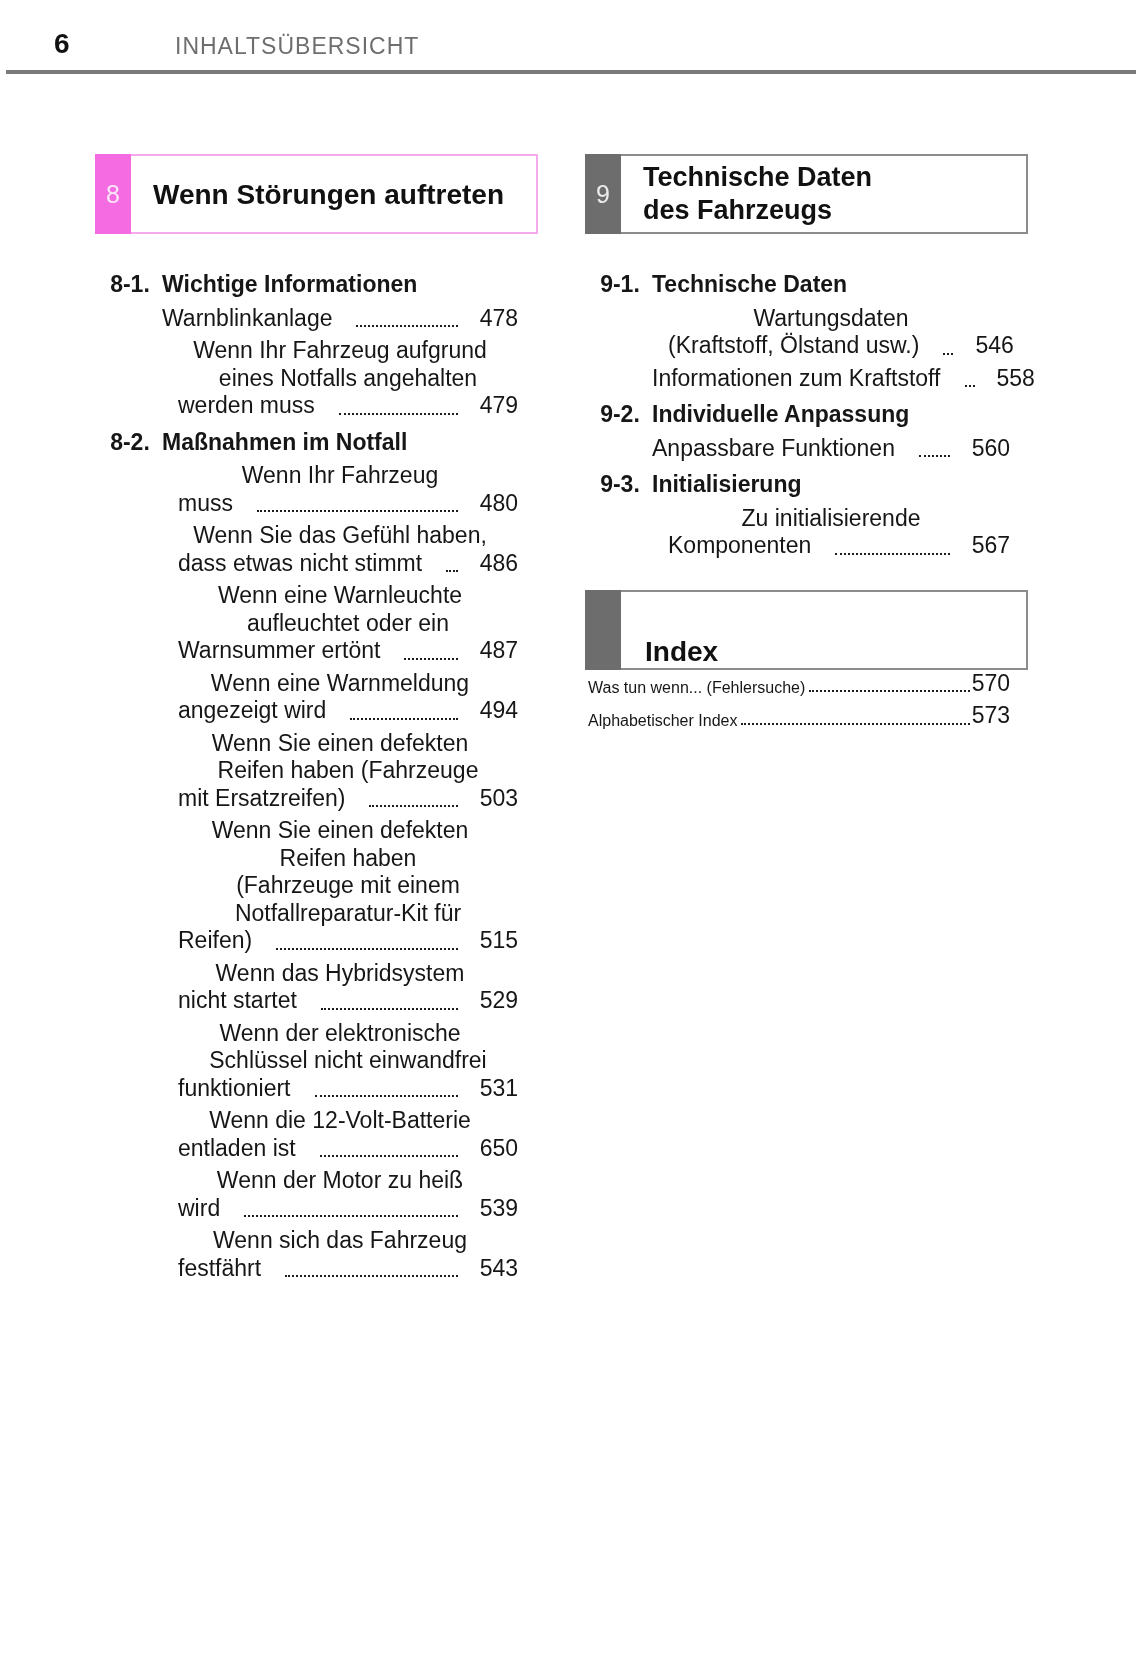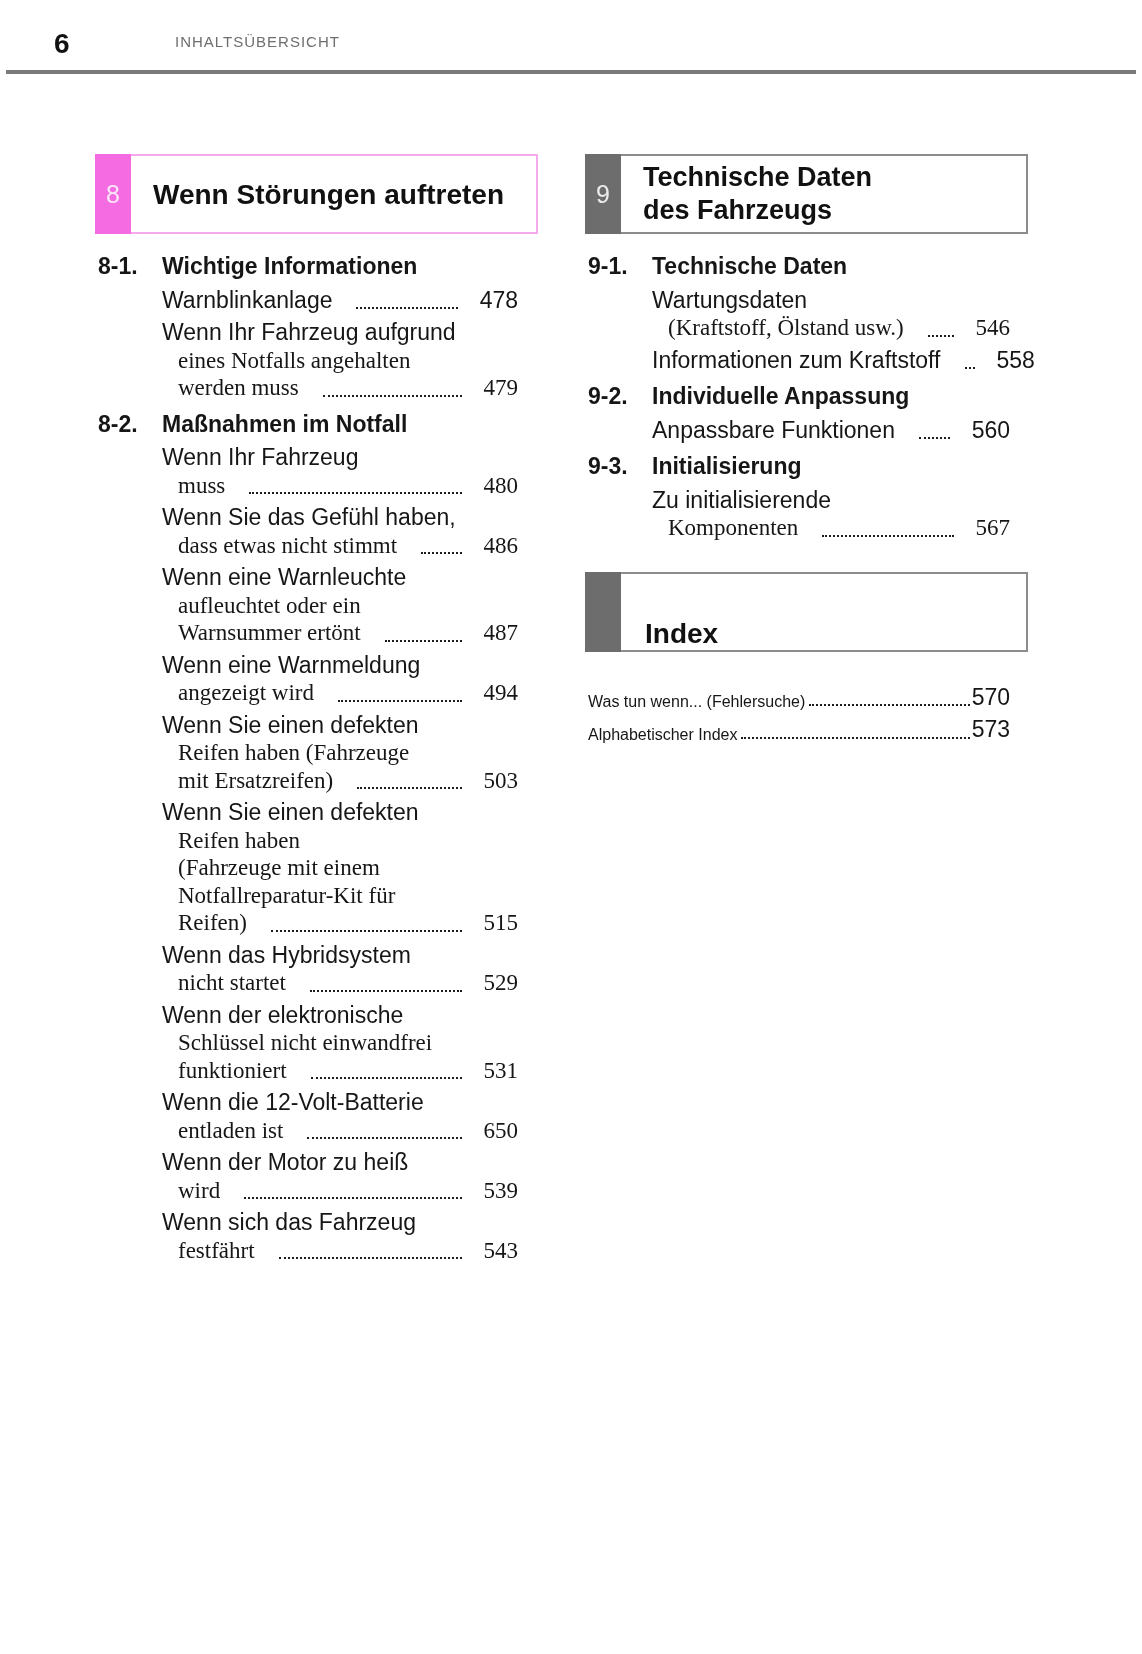--- a/index.html
+++ b/index.html
@@ -2,21 +2,21 @@
 <html><head>
 <meta charset="utf-8">
 <style>
   html,body{margin:0;padding:0;background:#ffffff;}
   .page{
     position:relative;width:1142px;height:1654px;background:#ffffff;
     font-family:"Liberation Sans", sans-serif;color:#161616;overflow:hidden;
   }
   
   .page-num{position:absolute;left:54px;top:28px;font-size:28px;font-weight:bold;color:#111;}
-  .page-header{position:absolute;left:175px;top:33px;font-size:15px;color:#6e6e6e;letter-spacing:1px;}
+  .page-header{position:absolute;left:175px;top:33px;font-size:23px;color:#6e6e6e;letter-spacing:1px;}
   .head-rule{position:absolute;left:6px;right:6px;top:70px;height:4px;background:var(--rule,#7a7a7a);}
   
   .col{position:absolute;top:154px;width:443px;}
   .col-left{left:95px;}
   .col-right{left:585px;}
   
   .chapter-box{display:flex;align-items:stretch;box-sizing:border-box;height:80px;background:#fff;}
   .chapter-box.pink{border:2px solid var(--pink-border,#f7a9ee);}
   .chapter-box.gray{border:2px solid var(--gray-border,#8c8c8c);}
   .chapter-tab{
@@ -24,38 +24,38 @@
     font-size:25px;margin:-2px 0 -2px -2px;
   }
   .pink .chapter-tab{background:var(--pink,#f46be2);color:#fbe7f8;}
   .gray .chapter-tab{background:var(--gray,#6d6d6d);color:#ededed;}
   .chapter-title{
     display:flex;flex-direction:column;justify-content:center;
     padding-left:22px;font-weight:bold;font-size:28px;line-height:33px;color:#111;
   }
   .chapter-title.small{font-size:27px;}
   
-  .toc{margin-top:19px;padding:0 20px 0 3px;}
+  .toc{margin-top:37px;padding:0 20px 0 3px;text-align:center;}
   .col-right .toc{padding-right:18px;}
   .sec-heading{display:flex;margin-bottom:6px;}
   .sec-heading.spaced{margin-top:9px;}
   .sec-num{flex:0 0 64px;font-weight:bold;font-size:23px;line-height:27.5px;}
   .sec-title{font-weight:bold;font-size:23px;line-height:27.5px;}
   .entries{margin-left:64px;}
   .entry{margin-bottom:5px;}
   .line{font-size:23px;line-height:27.5px;}
-  .wrap{padding-left:16px;font-family:Liberation Serif, serif;}
+  .wrap{padding-left:16px;}
   .lastline{display:flex;align-items:flex-end;gap:20px;}
   .lastline .txt{font-size:23px;line-height:27.5px;white-space:nowrap;}
   .leader{flex:1;border-bottom:2.6px dotted #1c1c1c;margin:0 2px 5px 4px;min-width:10px;}
   .pg{font-size:23px;line-height:27.5px;}
   
   .index-box{margin-top:30px;}
   .index-title{display:flex;flex-direction:column;justify-content:flex-end;padding-left:24px;font-weight:bold;font-size:28px;color:#111;}
-  .index-entries{margin-top:32px;padding-right:18px;padding-left:3px;}
+  .index-entries{padding-right:18px;padding-left:3px;}
   .index-entry{display:flex;align-items:flex-end;margin-bottom:5px;}
 </style>
 </head>
 <body>
 
 <div class="page" style="--pink: #f46be2; --pink-border: #f7a9ee; --gray: #6d6d6d; --gray-border: #8c8c8c; --rule: #7a7a7a;">
 
   <div class="page-num">6</div>
   <div class="page-header">INHALTSÜBERSICHT</div>
   <div class="head-rule"></div>

